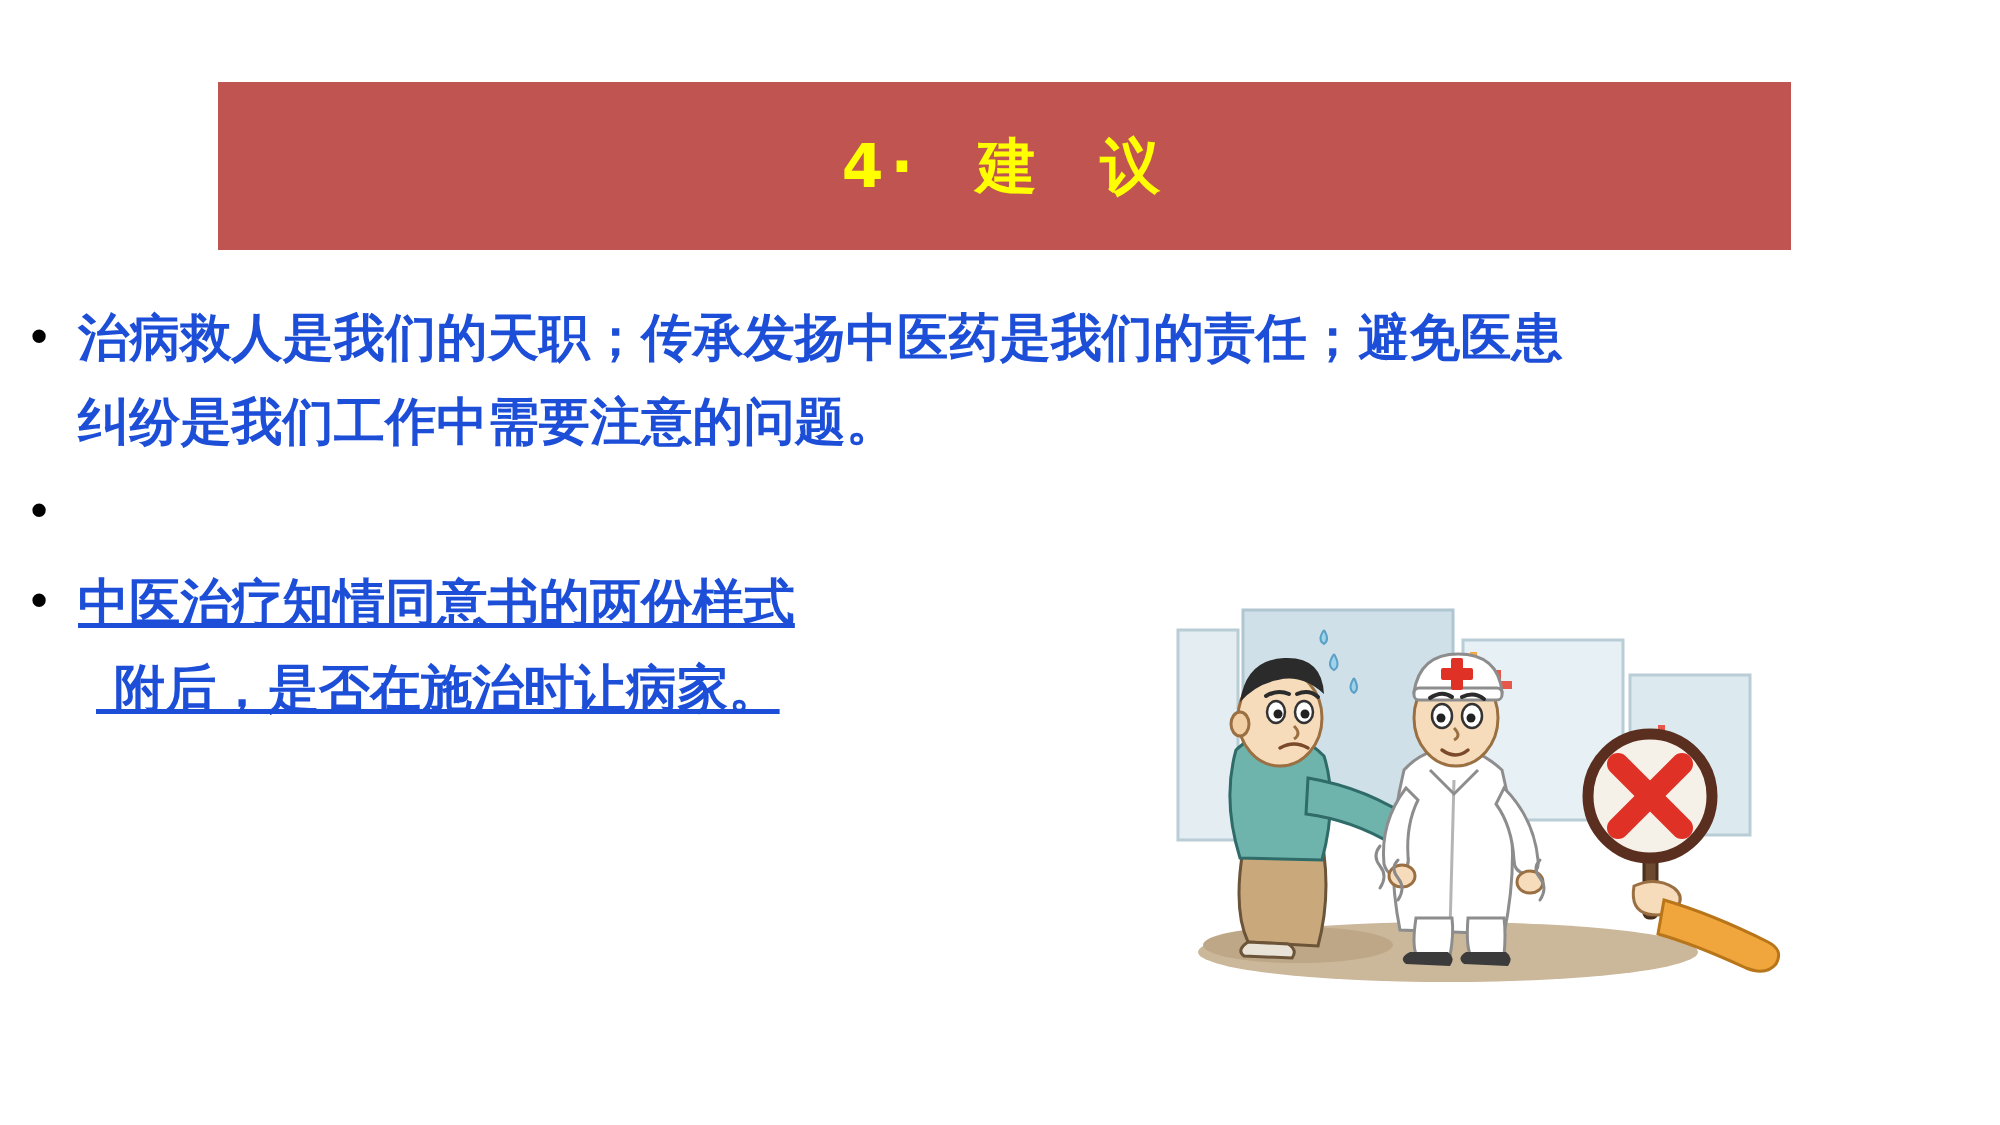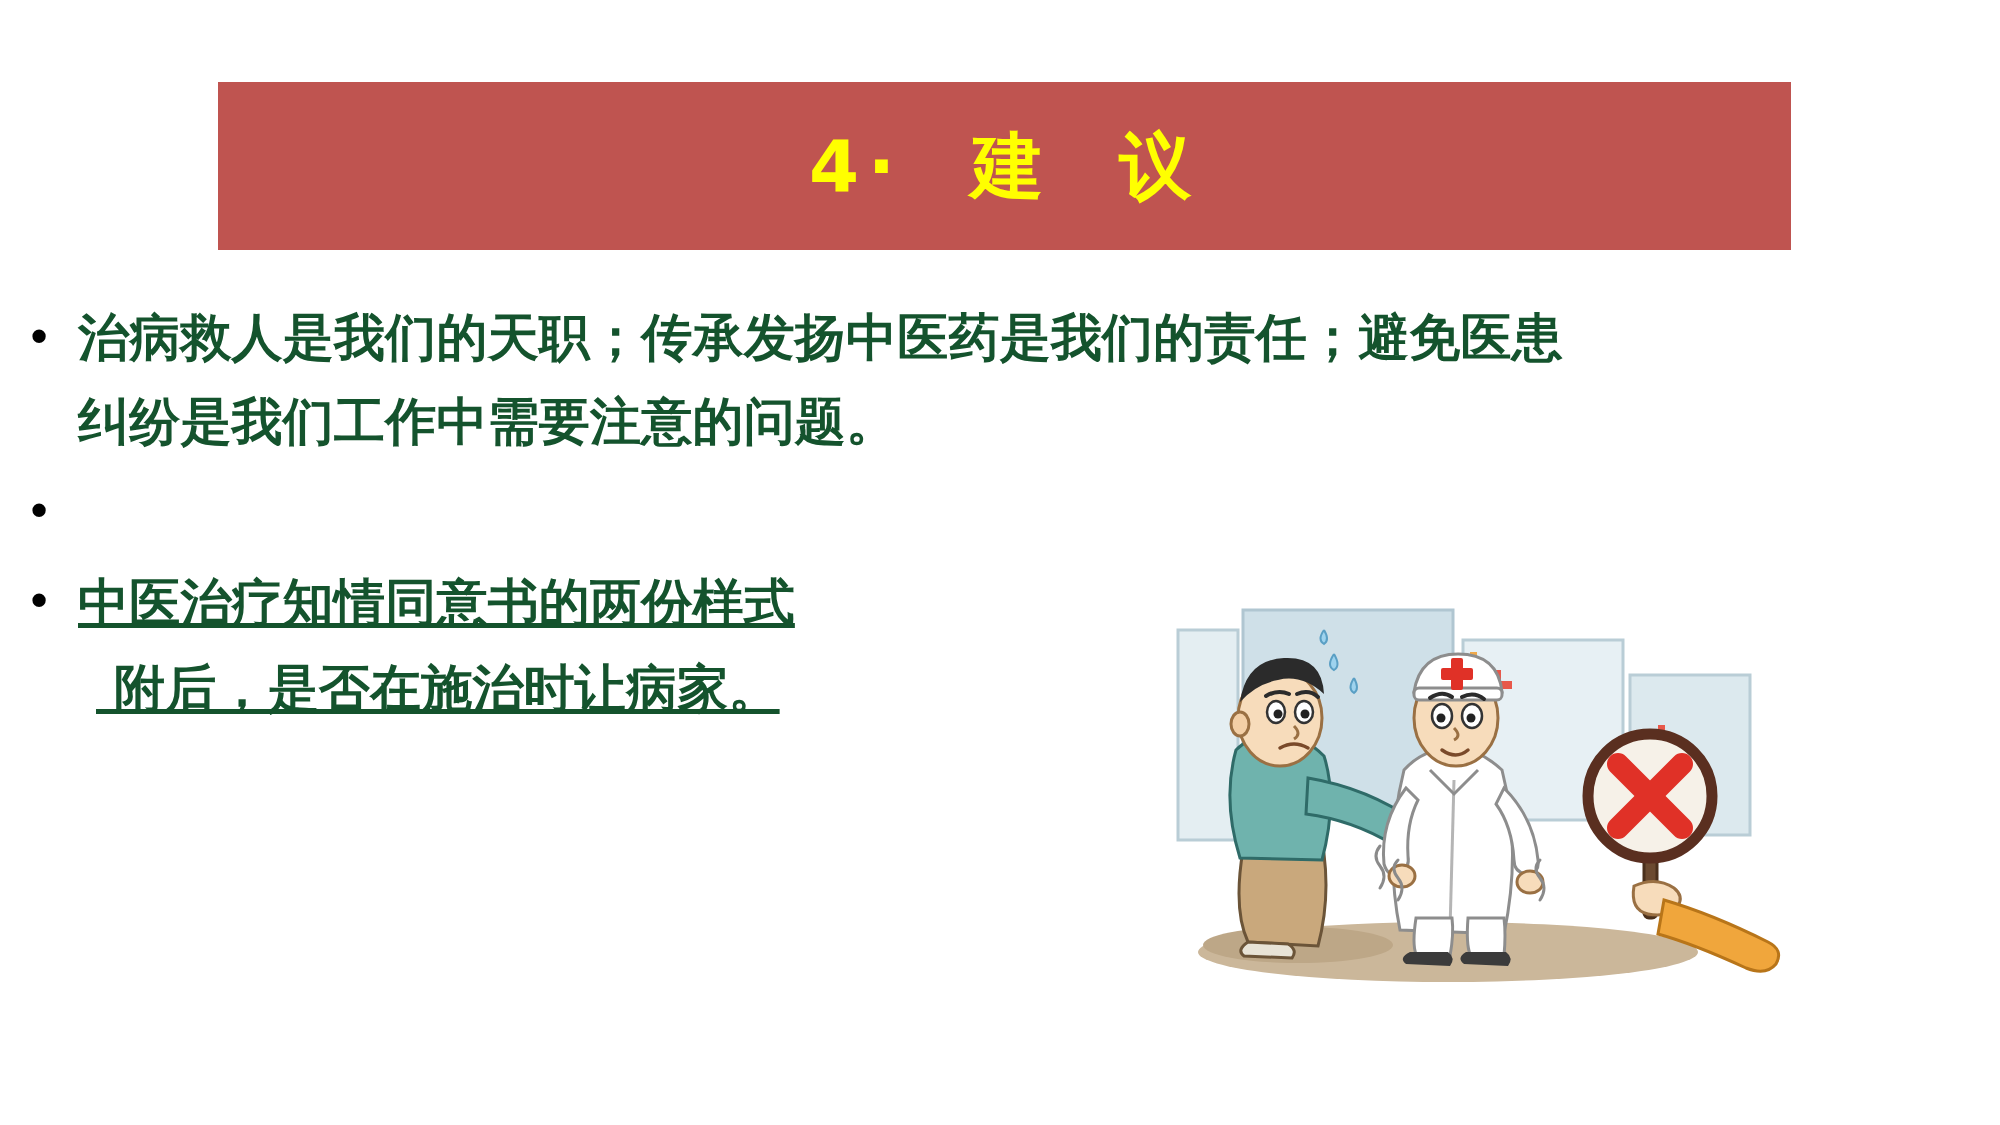--- a/index.html
+++ b/index.html
@@ -30,21 +30,21 @@
     width: 1573px;
     height: 168px;
     background: #bf5450;
     display: flex;
     align-items: center;
     justify-content: center;
   }
 
   .title-text {
     color: #ffff00;
-    font-size: 72px;
+    font-size: 60px;
     font-weight: bold;
     letter-spacing: 0.12em;
     font-family: "DejaVu Sans", "Liberation Sans", sans-serif;
     line-height: 1;
     white-space: pre;
   }
 
   
   .body-area {
     position: absolute;
@@ -71,21 +71,21 @@
   }
 
   .bullet-body {
     flex: 1 1 auto;
     min-width: 0;
   }
 
   .bullet-line {
     font-size: 51px;
     font-weight: bold;
-    color: #14532d;
+    color: #1d4ed8;
     line-height: 84px;
     letter-spacing: 0.004em;
     white-space: pre;
   }
 
   .bullet-line.indent-sm { padding-left: 18px; }
 
   
   .b3 .bullet-line { line-height: 86px; text-decoration: underline; }
 

